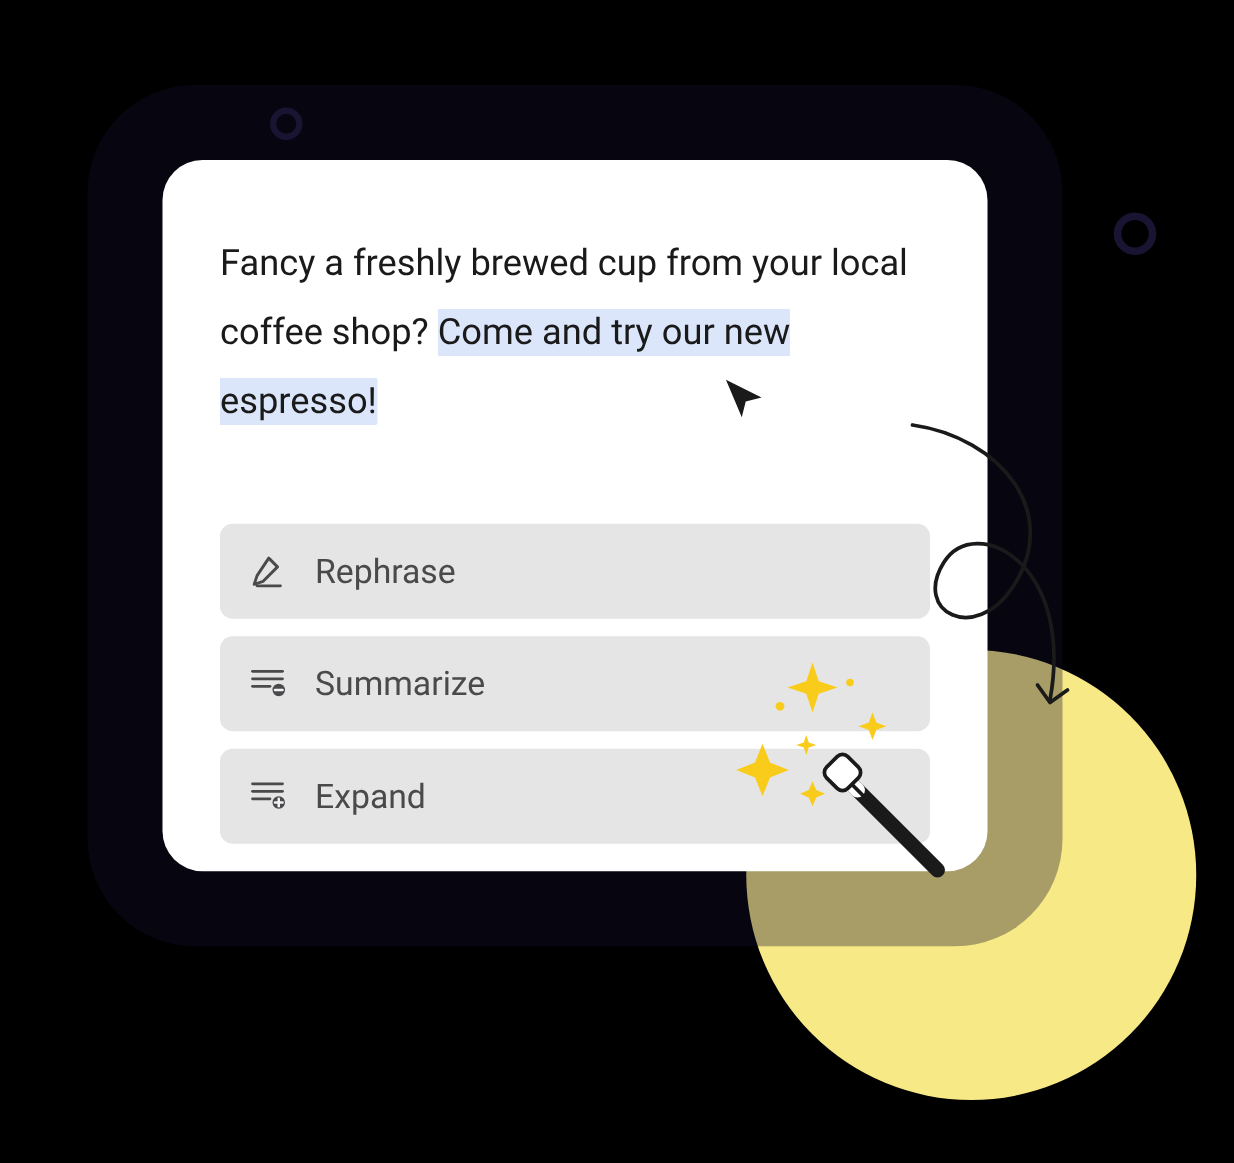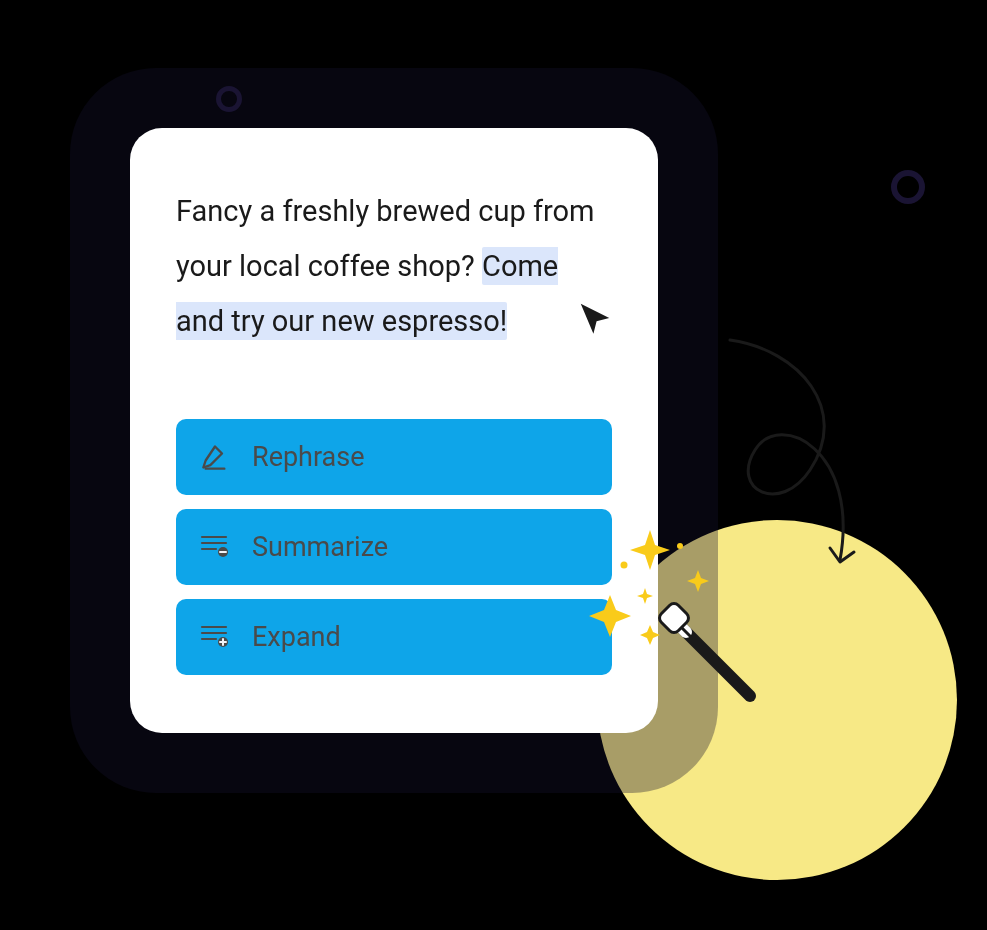--- a/index.html
+++ b/index.html
@@ -38,24 +38,24 @@
     width: 34px;
     height: 34px;
     border: 6px solid #1a1433;
     border-radius: 50%;
     z-index: 3;
   }
   .card {
     position: absolute;
     top: 128px;
     left: 130px;
-    width: 528px;
+    width: 660px;
     background: #ffffff;
     border-radius: 32px;
-    padding: 56px 46px 58px 46px;
+    padding: 56px 46px 22px 46px;
     z-index: 2;
     box-shadow: 0 0 0 60px rgba(20,16,45,0.35);
   }
   .sample-text {
     font-size: 29px;
     line-height: 1.9;
     color: #1a1a1a;
     font-weight: 400;
     margin-bottom: 70px;
     position: relative;
@@ -73,21 +73,21 @@
   }
   .action-list {
     display: flex;
     flex-direction: column;
     gap: 14px;
   }
   .action-item {
     display: flex;
     align-items: center;
     gap: 22px;
-    background: #0ea5e9;
+    background: #e5e5e5;
     border-radius: 10px;
     padding: 22px 24px;
     cursor: pointer;
   }
   .action-icon {
     width: 30px;
     height: 30px;
     display: flex;
     align-items: center;
     justify-content: center;

